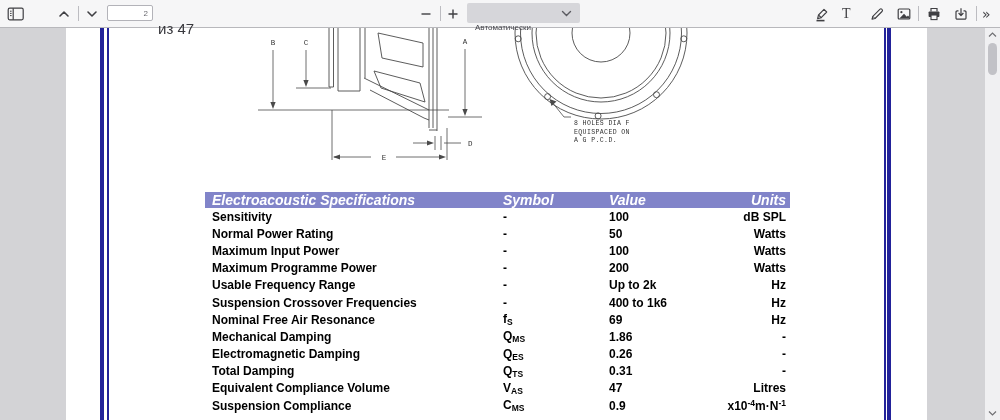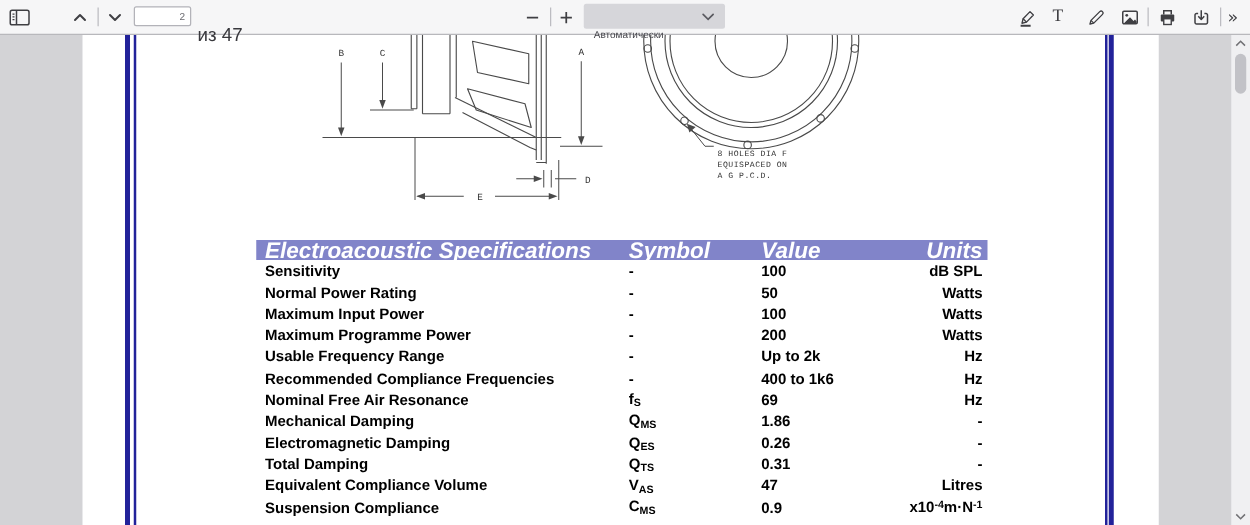--- a/index.html
+++ b/index.html
@@ -29,21 +29,21 @@
   .viewer{position:absolute;left:0;top:27px;width:1000px;height:393px;background:#d3d3d6;}
   .page{position:absolute;left:66px;top:0;width:861px;height:393px;background:#fff;}
   .navy{position:absolute;top:0;bottom:0;background:var(--navy,#22229a);}
   .n1{left:34px;width:4px;} .n2{left:41px;width:1.5px;}
   .n3{left:818px;width:1.5px;} .n4{left:821px;width:4px;}
   .drawing{position:absolute;left:0;top:0;}
 
   
   .spec-table{position:absolute;left:139px;top:165px;width:585px;font-weight:bold;}
   .thead{display:flex;align-items:center;height:16px;background:var(--header-bg,#8184c9);
-         color:#fff;font-style:italic;font-size:18px;}
+         color:#fff;font-style:italic;font-size:14px;}
   .trow{display:flex;align-items:center;height:17.2px;font-size:12px;color:#000;}
   .c-param{width:298px;padding-left:7px;box-sizing:border-box;white-space:nowrap;}
   .c-symbol{width:106px;}
   .c-value{width:86px;text-align:left;}
   .c-units{flex:1;text-align:right;padding-right:4px;white-space:nowrap;}
   .sub{font-size:8.5px;vertical-align:-2px;}
   .sup{font-size:8.5px;vertical-align:3.5px;}
 
   
   .scrollbar{position:absolute;right:0;top:0;width:15px;height:393px;background:#f0f0f2;}
@@ -245,21 +245,21 @@
               <div class="c-value">200</div>
               <div class="c-units">Watts</div>
             </div>
             <div class="trow">
               <div class="c-param">Usable Frequency Range</div>
               <div class="c-symbol">-</div>
               <div class="c-value">Up to 2k</div>
               <div class="c-units">Hz</div>
             </div>
             <div class="trow">
-              <div class="c-param">Recommended Compliance Frequencies</div>
+              <div class="c-param">Suspension Crossover Frequencies</div>
               <div class="c-symbol">-</div>
               <div class="c-value">400 to 1k6</div>
               <div class="c-units">Hz</div>
             </div>
             <div class="trow">
               <div class="c-param">Nominal Free Air Resonance</div>
               <div class="c-symbol">f<span class="sub">S</span></div>
               <div class="c-value">69</div>
               <div class="c-units">Hz</div>
             </div>

